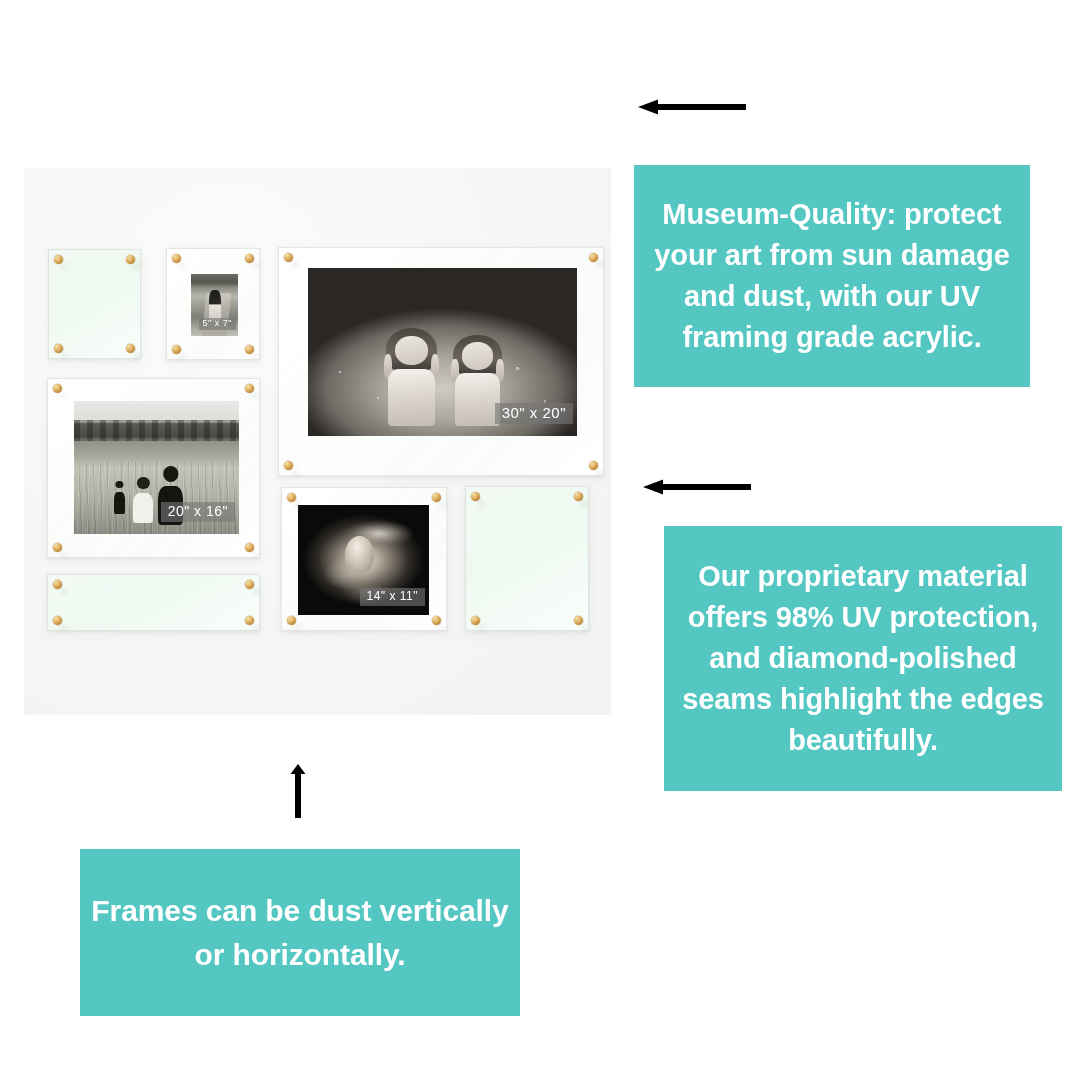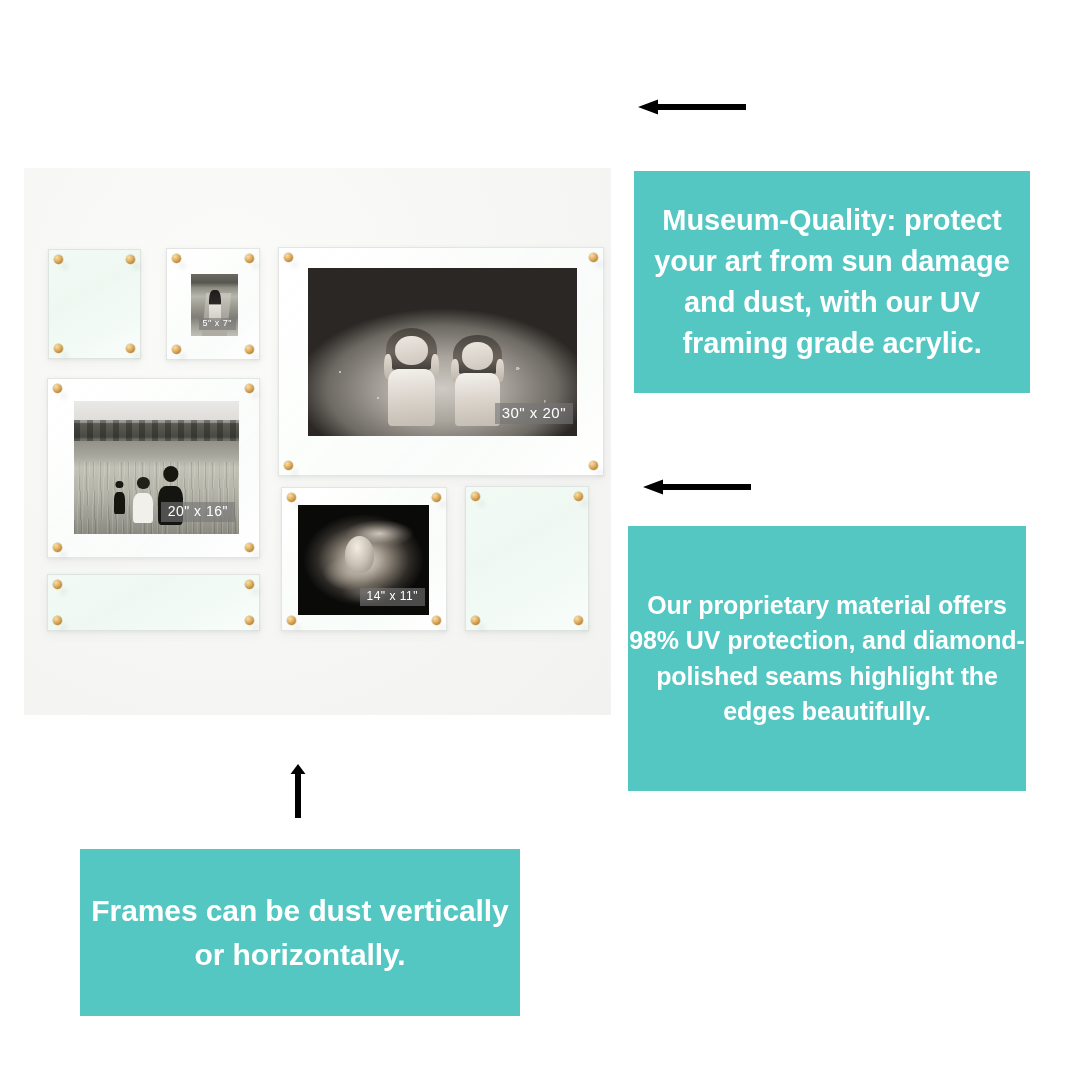--- a/index.html
+++ b/index.html
@@ -265,33 +265,33 @@
     font-weight: bold;
     z-index: 6;
   }
   .callout p {
     margin: 0;
     width: 100%;
   }
 
   #callout-museum {
     left: 634px;
-    top: 171px;
+    top: 165px;
     width: 396px;
     height: 222px;
     font-size: 29px;
     line-height: 1.41;
     letter-spacing: -0.1px;
   }
   #callout-uv {
-    left: 628px;
+    left: 664px;
     top: 526px;
     width: 398px;
     height: 265px;
-    font-size: 25px;
+    font-size: 29px;
     line-height: 1.41;
     letter-spacing: -0.1px;
   }
   #callout-hanging {
     left: 80px;
     top: 849px;
     width: 440px;
     height: 167px;
     font-size: 30px;
     line-height: 1.45;

